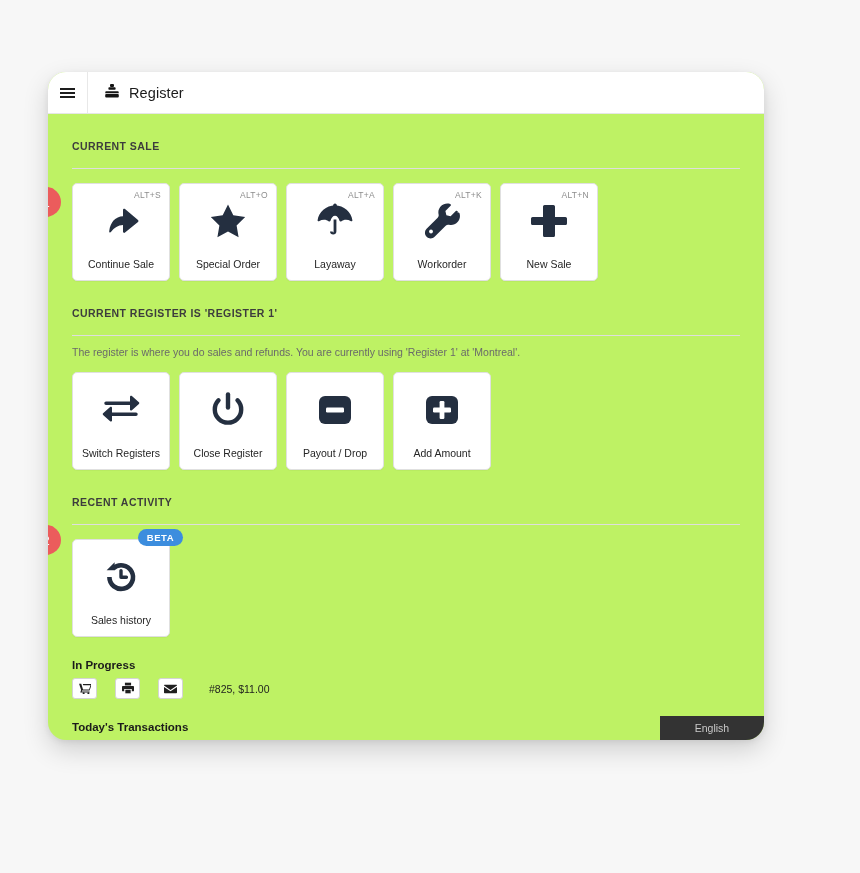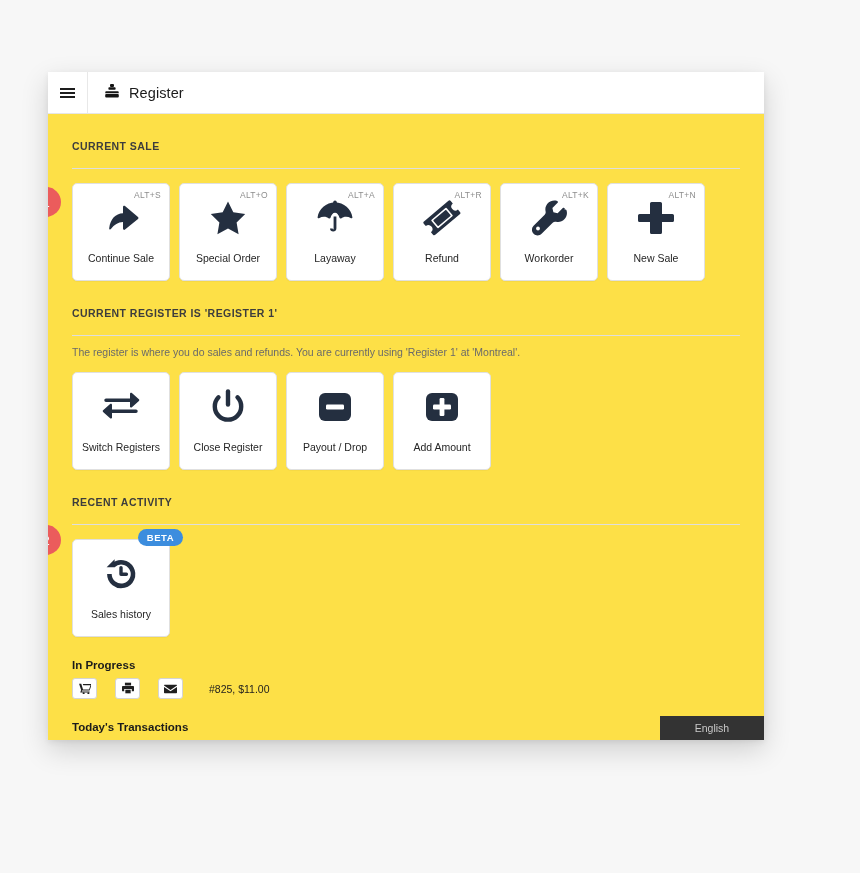--- a/index.html
+++ b/index.html
@@ -9,23 +9,24 @@
     background: #f7f7f7;
     font-family: "Liberation Sans", sans-serif;
     overflow: hidden;
   }
 
   
   #app-window {
     position: absolute;
     left: 48px; top: 72px;
     width: 716px; height: 668px;
-    background: #fde047;
+    background: #bef264;
     box-shadow: 0 10px 26px rgba(0,0,0,0.16), 0 2px 6px rgba(0,0,0,0.07);
     overflow: hidden;
+    border-radius: 18px;
   }
 
   
   #topbar {
     height: 42px;
     background: #ffffff;
     display: flex;
     align-items: stretch;
     border-bottom: 1px solid #e6e6e6;
   }
@@ -70,21 +71,21 @@
   
   .tile-row { display: flex; gap: 9px; }
   .tile {
     position: relative;
     width: 98px; height: 98px;
     background: #ffffff;
     border: 1px solid #e0e0e0;
     border-radius: 5px;
     display: flex; flex-direction: column;
     align-items: center; justify-content: flex-end;
-    padding-bottom: 15px;
+    padding-bottom: 9px;
     cursor: pointer;
     box-shadow: 0 1px 1px rgba(0,0,0,0.03);
   }
   .tile .hotkey {
     position: absolute; top: 6px; right: 8px;
     font-size: 8.5px; color: #8d8d8d; letter-spacing: .3px;
   }
   .tile .glyph {
     flex: 1;
     display: flex; align-items: center; justify-content: center;
@@ -226,33 +227,20 @@
         <span class="glyph">
           <svg width="38" height="36" viewBox="0 0 38 36" fill="currentColor">
             <path d="M19 2.2 C10.2 2.6 2.6 9 1.6 17.2 C1.5 18 2.3 18.6 3 18.2 C4.6 17.3 6.3 16.8 8 16.8 C9.9 16.8 11.5 17.4 12.9 18.4 C13.5 18.8 14.3 18.5 14.5 17.8 C15.3 14.9 16.9 12.8 19 12.8 C21.1 12.8 22.7 14.9 23.5 17.8 C23.7 18.5 24.5 18.8 25.1 18.4 C26.5 17.4 28.1 16.8 30 16.8 C31.7 16.8 33.4 17.3 35 18.2 C35.7 18.6 36.5 18 36.4 17.2 C35.4 9 27.8 2.6 19 2.2 Z"></path>
             <path d="M17.6 16.5 L20.4 16.5 L20.4 28.3 C20.4 30.4 19 31.6 17.2 31.6 C15.4 31.6 14 30.3 14 28.5 L16.7 28.5 C16.7 29.2 17 29.4 17.3 29.4 C17.5 29.4 17.6 29.2 17.6 28.6 Z"></path>
             <circle cx="19" cy="2.3" r="1.8"></circle>
           </svg>
         </span>
         <span class="tile-label">Layaway</span>
       </div>
 
-      <div class="tile">
-        <span class="hotkey">ALT+R</span>
-        <span class="glyph">
-          <svg width="38" height="36" viewBox="0 0 38 36" fill="currentColor">
-            <g transform="rotate(-40 19 18)">
-              <path d="M3 9 h32 a1.6 1.6 0 0 1 1.6 1.6 v3.2 a3.9 3.9 0 0 0 0 8 v3.2 a1.6 1.6 0 0 1 -1.6 1.6 h-32 a1.6 1.6 0 0 1 -1.6 -1.6 v-3.2 a3.9 3.9 0 0 0 0 -8 v-3.2 a1.6 1.6 0 0 1 1.6 -1.6 z"></path>
-              <rect x="9" y="12.6" width="20" height="10.8" rx="1" fill="#ffffff"></rect>
-              <rect x="10.6" y="14.2" width="16.8" height="7.6" rx="0.6" fill="currentColor"></rect>
-            </g>
-          </svg>
-        </span>
-        <span class="tile-label">Refund</span>
-      </div>
 
       <div class="tile">
         <span class="hotkey">ALT+K</span>
         <span class="glyph">
           <svg width="38" height="36" viewBox="0 0 38 36" fill="currentColor">
             <path d="M34.8 5.4 C34.4 4.6 33.4 4.4 32.8 5 L27.6 10.2 L23.4 9.2 L22.4 5 L27.6 -0.2 C28.2 -0.8 28 -1.8 27.2 -2.1 C20.5 -4.3 14 1.6 15.6 8.4 C15.9 9.6 15.6 10.8 14.7 11.7 L3.6 22.8 C1.4 25 1.4 28.6 3.6 30.8 C5.8 33 9.4 33 11.6 30.8 L22.7 19.7 C23.6 18.8 24.8 18.5 26 18.8 C32.8 20.4 38.7 13.9 36.5 7.2 C36.2 6.4 35.2 6.2 34.6 6.8 Z" transform="translate(0,3)"></path>
             <circle cx="8" cy="28.5" r="1.9" fill="#ffffff"></circle>
           </svg>
         </span>
         <span class="tile-label">Workorder</span>

